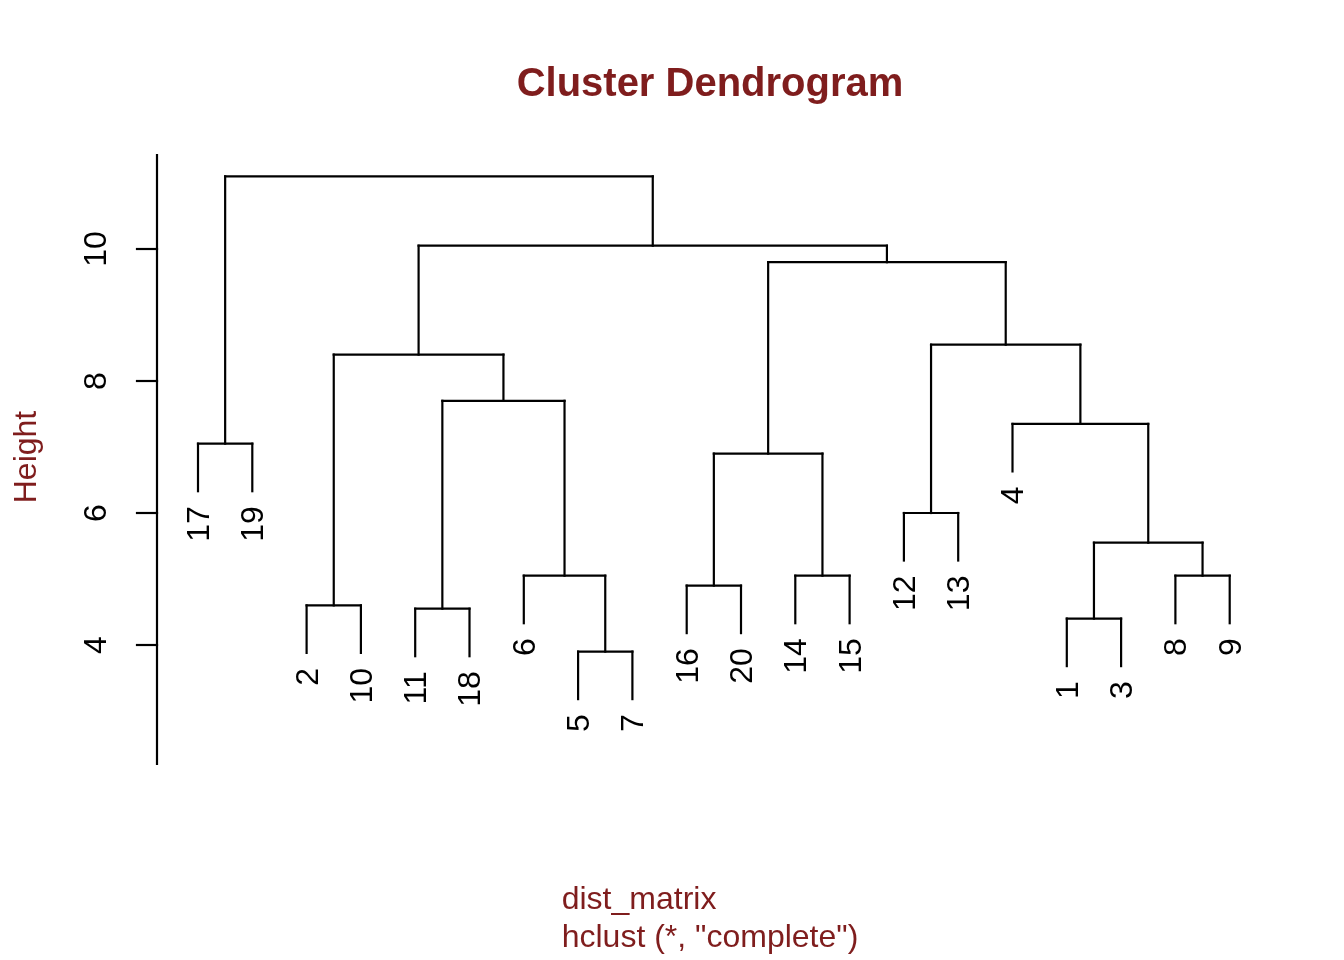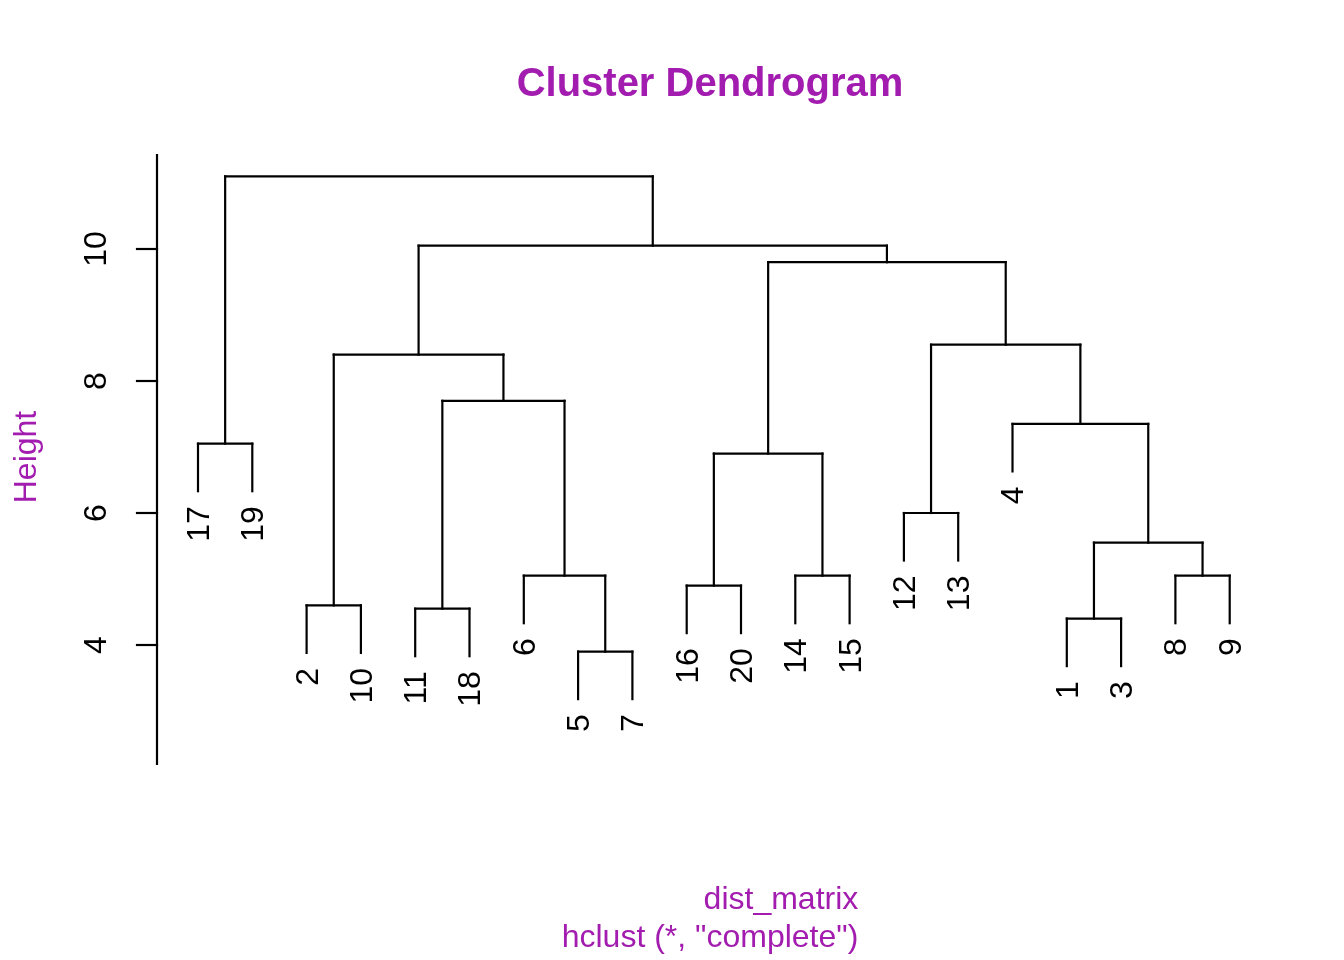--- a/index.html
+++ b/index.html
@@ -1,26 +1,26 @@
 <!DOCTYPE html>
 <html><head>
 <meta charset="utf-8">
 <style>
   html,body{margin:0;padding:0;background:#fff}
   .page{position:relative;width:1344px;height:960px;background:#fff;overflow:hidden;
-        font-family:"Liberation Sans",sans-serif;color:#a21caf}
+        font-family:"Liberation Sans",sans-serif;color:#7f1d1d}
   svg.plot{position:absolute;left:0;top:0}
   svg.plot line{stroke:#000;stroke-width:2.2;stroke-linecap:square;fill:none}
   svg.plot text{font-family:"Liberation Sans",sans-serif;font-size:32px;fill:#000}
   .title{position:absolute;top:60px;left:710px;transform:translateX(-50%);
          font-size:40px;font-weight:bold;white-space:nowrap}
   .ylab{position:absolute;top:457px;left:25px;transform:translate(-50%,-50%) rotate(-90deg);
         font-size:32px;white-space:nowrap}
   .xcap{position:absolute;top:879px;left:710px;transform:translateX(-50%);
-        font-size:32px;line-height:38px;text-align:right;white-space:nowrap}
+        font-size:32px;line-height:38px;text-align:left;white-space:nowrap}
 </style>
 </head>
 <body>
 
 <div class="page">
   <div class="title">Cluster Dendrogram</div>
   <svg class="plot" id="plot" width="1344" height="960">
       <line x1="225.15" y1="176.40000000000003" x2="652.7625" y2="176.40000000000003"></line>
       <line x1="225.15" y1="176.40000000000003" x2="225.15" y2="443.70000000000005"></line>
       <line x1="198" y1="443.70000000000005" x2="252.3" y2="443.70000000000005"></line>

